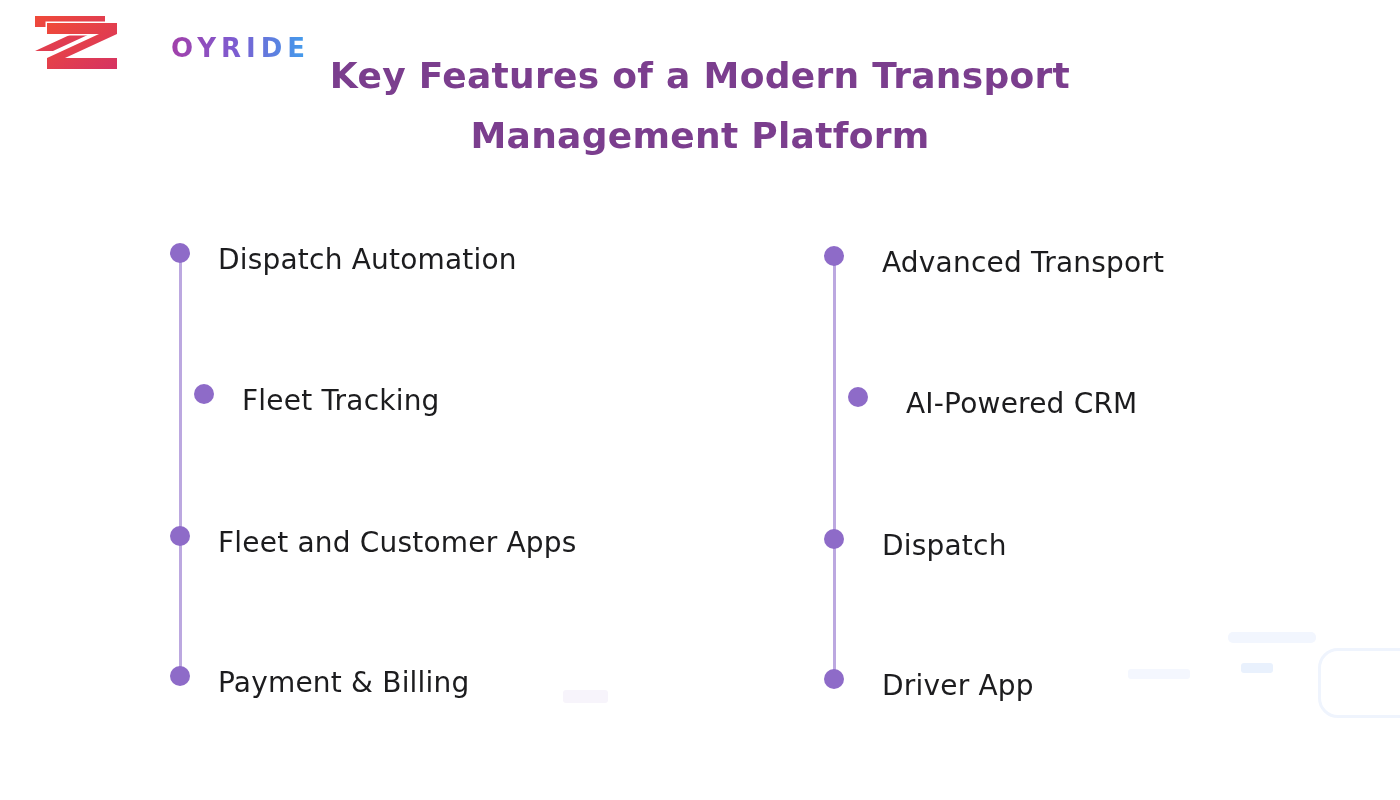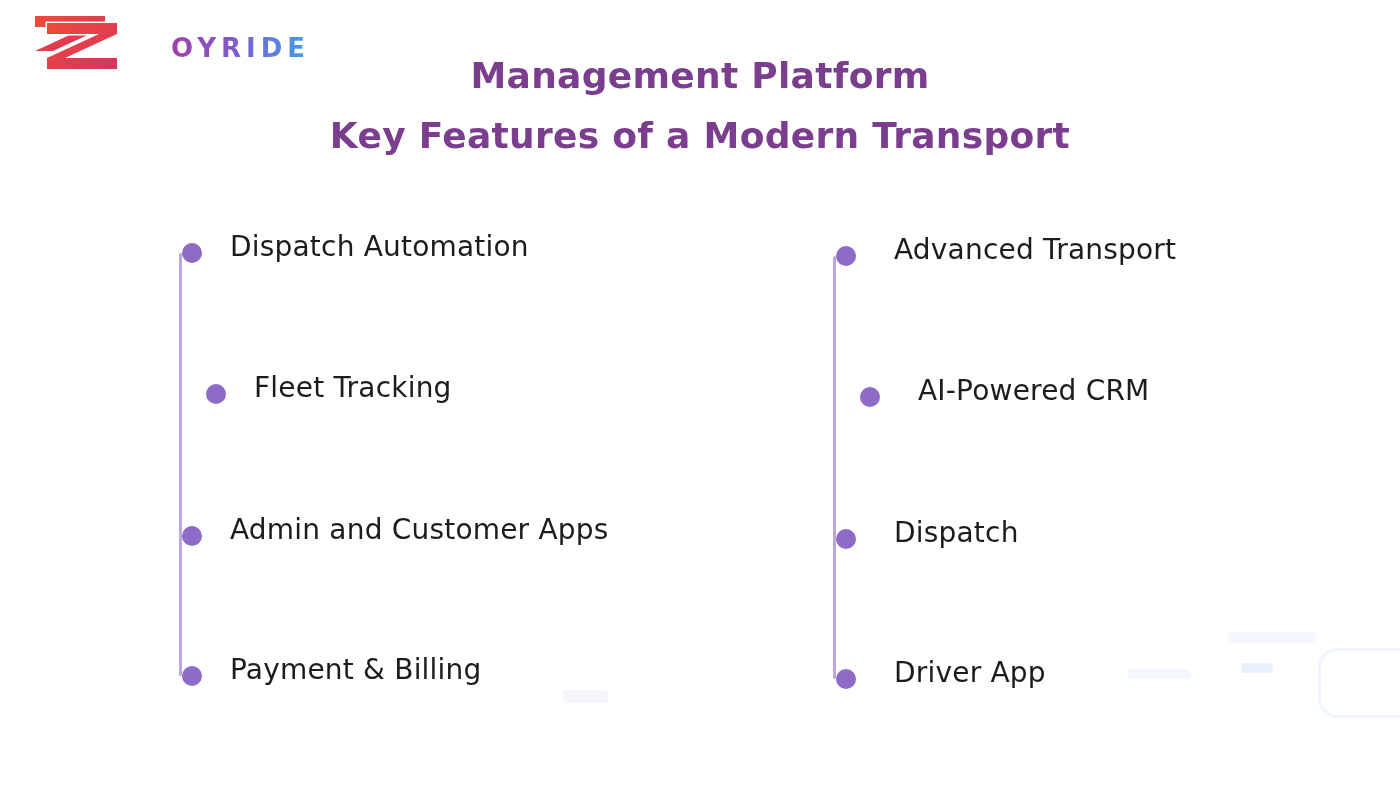--- a/index.html
+++ b/index.html
@@ -41,22 +41,22 @@
   .timeline { position:absolute; }
   .col-left  { left:170px; top:243px; }
   .col-right { left:824px; top:246px; }
 
   .tl-line {
     position:absolute; left:8.5px; top:10px;
     width:3px; height:423px;
     background:#BCA8E0; border-radius:2px;
   }
   .tl-item {
-    position:absolute; left:12px;
-    display:flex; align-items:flex-end;
+    position:absolute; left:0;
+    display:flex; align-items:flex-start;
     height:20px; white-space:nowrap;
   }
   .tl-item.i0 { top:0; } .tl-item.i1 { top:141px;padding-left:24px; }
   .tl-item.i2 { top:283px; } .tl-item.i3 { top:423px; }
 
   .dot {
     width:20px; height:20px; border-radius:50%;
     background:#8E6BC8; flex:0 0 auto; z-index:2;
   }
   .label {
@@ -93,37 +93,37 @@
     </g>
 
     <g fill="url(#zg)" stroke="#FFFFFF" stroke-width="3" paint-order="stroke">
       <path transform="translate(12,7)" d="M0,0 H70 V11 H0 Z M52,11 H70 L18,35 H0 Z M0,35 H70 V46 H0 Z"></path>
     </g>
   </svg>
   <span class="logo-wordmark">OYRIDE</span>
 </div>
 
 <h1 class="title">
+  <div class="line">Key Features of a Modern Transport</div>
   <div class="line">Management Platform</div>
-  <div class="line">Key Features of a Modern Transport</div>
 </h1>
 
 <div class="timeline col-left">
   <div class="tl-line"></div>
   <div class="tl-item i0">
     <span class="dot"></span>
     <span class="label">Dispatch Automation</span>
   </div>
   <div class="tl-item i1">
     <span class="dot"></span>
     <span class="label">Fleet Tracking</span>
   </div>
   <div class="tl-item i2">
     <span class="dot"></span>
-    <span class="label">Admin and Customer Apps</span>
+    <span class="label">Fleet and Customer Apps</span>
   </div>
   <div class="tl-item i3">
     <span class="dot"></span>
     <span class="label">Payment &amp; Billing</span>
   </div>
 </div>
 
 <div class="timeline col-right">
   <div class="tl-line"></div>
   <div class="tl-item i0">

